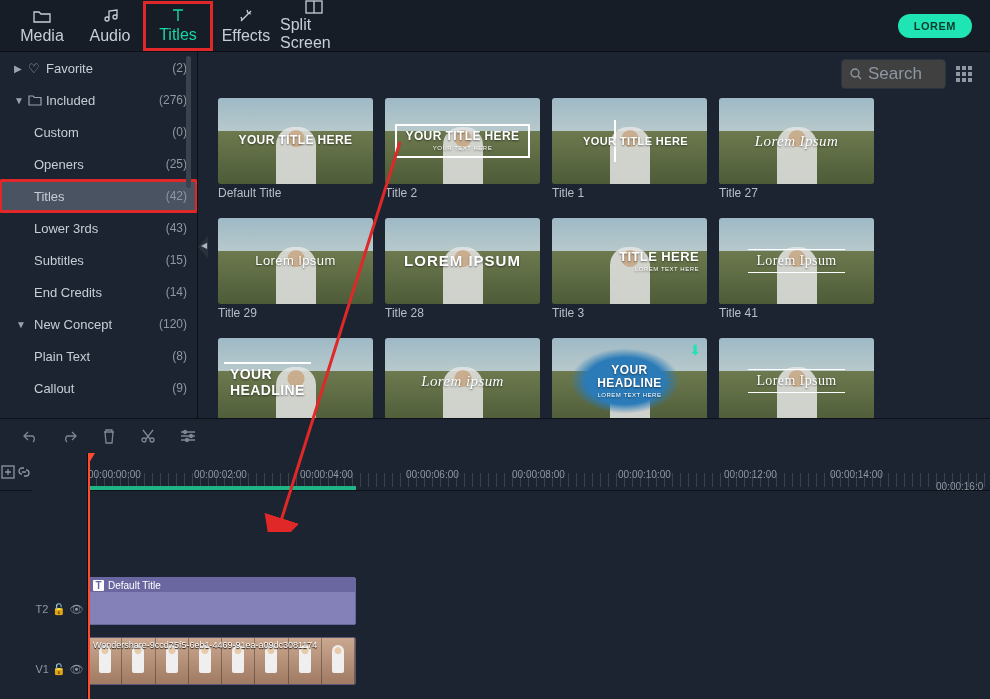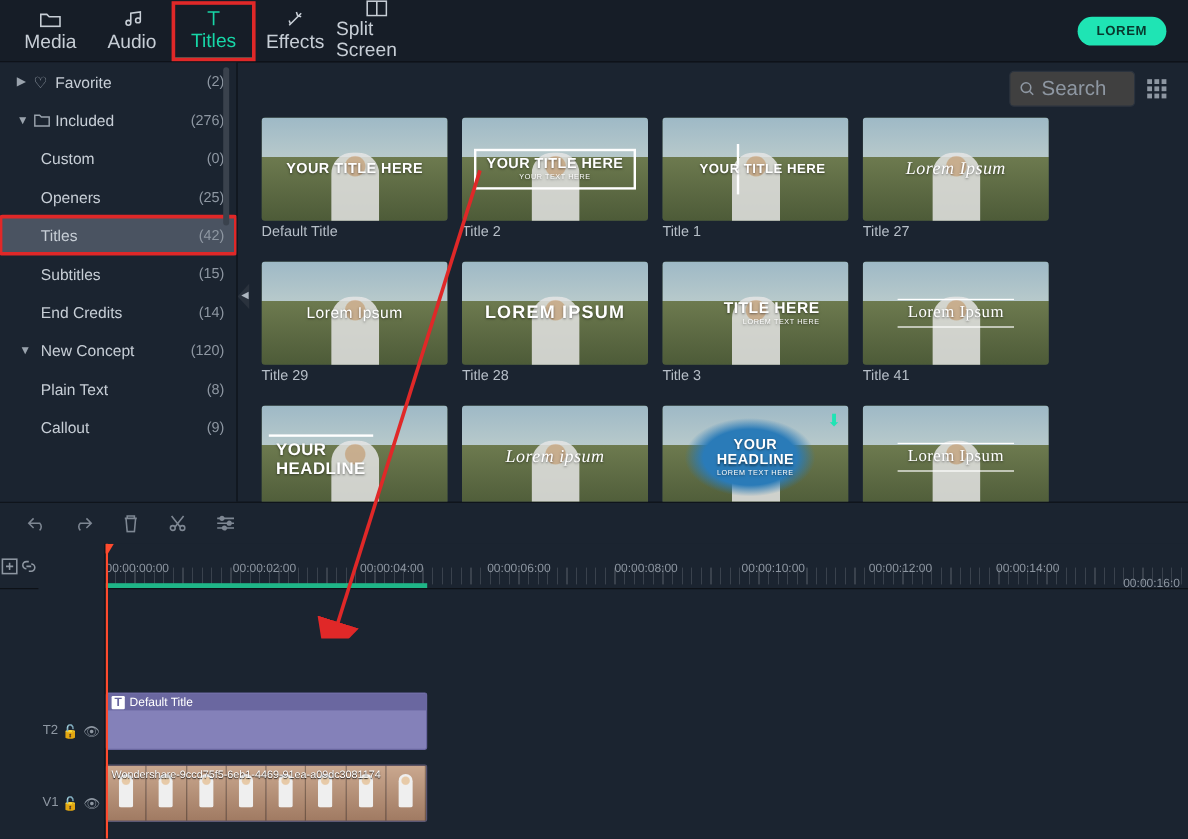--- a/index.html
+++ b/index.html
@@ -151,20 +151,24 @@
       </div>
     <div class="sb-row child">
         <span class="label">Openers</span>
         <span class="count">(25)</span>
       </div>
     <div class="sb-row child sel hred">
         <span class="label">Titles</span>
         <span class="count">(42)</span>
       </div>
     <div class="sb-row child">
+        <span class="label">Lower 3rds</span>
+        <span class="count">(43)</span>
+      </div>
+    <div class="sb-row child">
         <span class="label">Subtitles</span>
         <span class="count">(15)</span>
       </div>
     <div class="sb-row child">
         <span class="label">End Credits</span>
         <span class="count">(14)</span>
       </div>
     <div class="sb-row child">
         <span class="chev" style="margin-left:-18px;margin-right:4px">▼</span>
         <span class="label">New Concept</span>
@@ -263,21 +267,21 @@
             <div class="thumb-label" style="font-size: 15px; letter-spacing: 1px;">
               <div>LOREM IPSUM</div>
             </div>
           </div>
           <div class="caption">Title 28</div>
         </div>
         <div class="thumb-cell">
           <div class="thumb">
             <div class="thumb-sky"></div>
             <div class="thumb-person"></div>
-            <div class="thumb-label" style="font-size: 13px; text-align: right; margin-left: auto; padding-right: 24px;">
+            <div class="thumb-label" style="font-size: 13px; text-align: right; margin-left: auto; padding-right: 8px;">
               <div>TITLE HERE</div>
               <div style="font-size:6px;font-weight:400;letter-spacing:.5px;margin-top:2px">LOREM TEXT HERE</div>
             </div>
           </div>
           <div class="caption">Title 3</div>
         </div>
         <div class="thumb-cell">
           <div class="thumb">
             <div class="thumb-sky"></div>
             <div class="thumb-person"></div>

